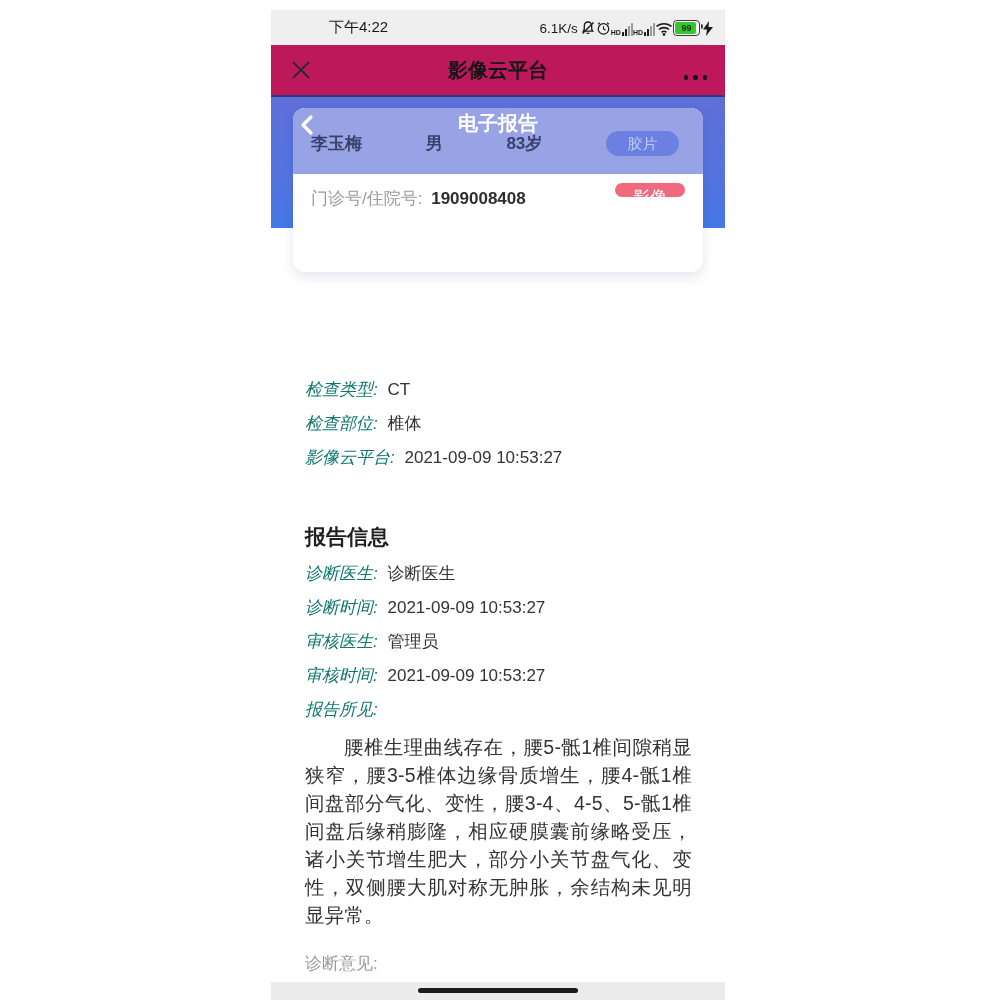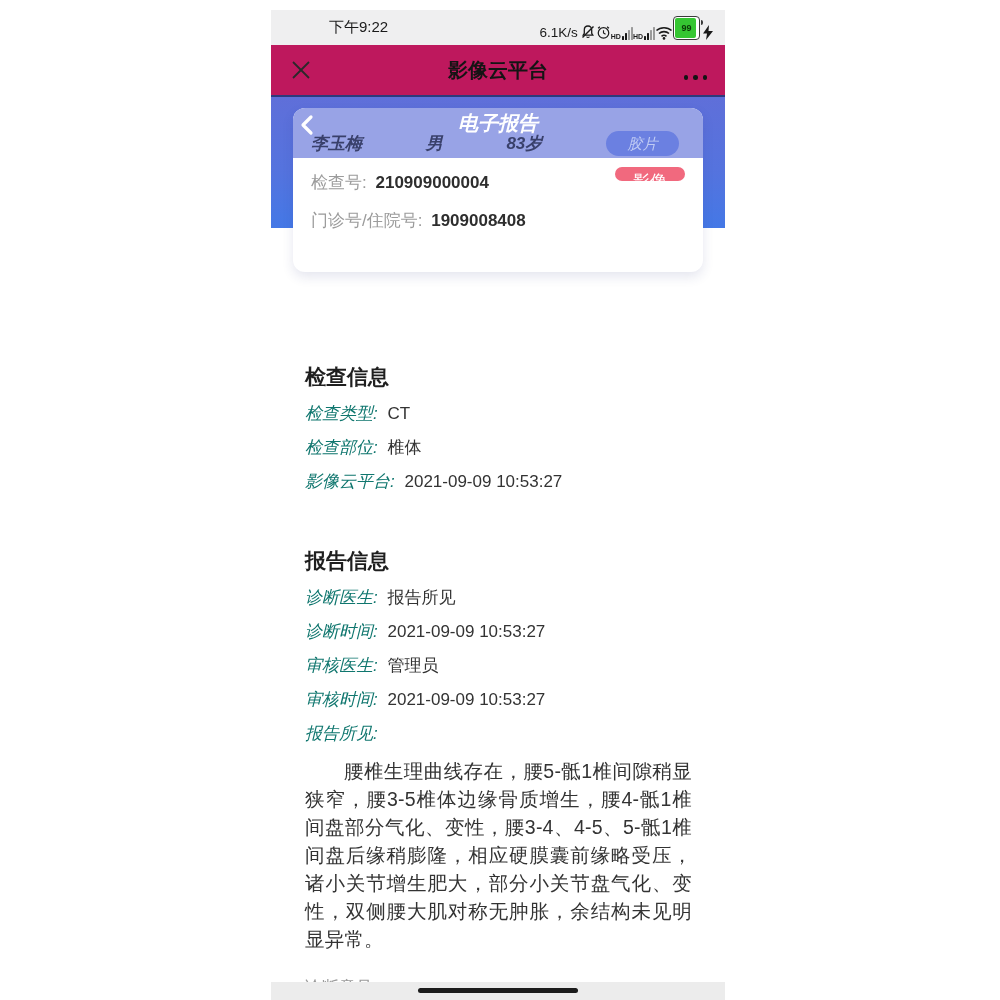--- a/index.html
+++ b/index.html
@@ -12,39 +12,39 @@
   .statusbar { height:35px; background:#efeff0; display:flex; align-items:center; justify-content:space-between; padding:0 12px 0 58px; }
   .sb-time { font-size:15px; font-weight:500; color:#1a1a1a; }
   .sb-right { display:flex; align-items:flex-end; gap:0; }
   .sb-speed { font-size:13.5px; color:#1a1a1a; margin-right:2px; }
   .sb-ico { display:inline-flex; align-items:center; }
   .hdcell { display:flex; align-items:flex-end; gap:1px; }
   .hdlabel { font-size:7px; font-weight:700; color:#1a1a1a; line-height:7px; }
   .bars { display:flex; align-items:flex-end; gap:1px; }
   .bars i { display:block; width:2px; background:#1a1a1a; border-radius:0.5px; }
   .bars i.dim { background:#9a9a9a; }
-  .battery { position:relative; width:27px; height:24px; border:1.5px solid #3a3a3a; border-radius:4px; background:#fff; display:flex; align-items:center; justify-content:center; }
+  .battery { position:relative; width:27px; height:16px; border:1.5px solid #3a3a3a; border-radius:4px; background:#fff; display:flex; align-items:center; justify-content:center; }
   .battery .fill { position:absolute; left:1px; top:1px; bottom:1px; right:3px; background:#35c632; border-radius:2px; }
   .battery .pct { position:relative; font-size:9px; font-weight:700; color:#0a3a06; z-index:1; }
   .battery .nub { position:absolute; right:-4px; top:3.5px; width:2.5px; height:5px; background:#3a3a3a; border-radius:0 2px 2px 0; }
 
   
   .navbar { position:relative; height:50px; background:#be185d; display:flex; align-items:center; }
   .nav-close { position:absolute; left:18px; top:13px; width:24px; height:24px; cursor:pointer; }
   .nav-title { flex:1; text-align:center; font-size:20px; font-weight:700; color:#141414; }
   .nav-more { position:absolute; right:18px; top:30px; display:flex; gap:5px; cursor:pointer; }
   .nav-more i { width:4.5px; height:4.5px; background:#141414; border-radius:50%; display:block; }
 
   
   .header-zone { position:relative; height:262px; background:#ffffff; }
   .bluebar { position:absolute; left:0; top:0; width:100%; height:133px;
              background:linear-gradient(180deg,#5f6fd9 0%, #5573de 55%, #4478e6 100%);
              border-top:2px solid #2c3a7c; }
   .card { position:absolute; left:22px; top:13px; width:410px; height:164px; border-radius:12px; background:#ffffff; box-shadow:0 5px 12px rgba(40,50,120,0.12); }
-  .card-top { position:relative; height:50px; background:#98a3e6; border-radius:12px 12px 0 0;font-style:italic; }
+  .card-top { position:relative; height:66px; background:#98a3e6; border-radius:12px 12px 0 0; }
   .back-ico { position:absolute; left:4px; top:6px; width:22px; height:22px; cursor:pointer; }
   .report-title { position:absolute; left:0; right:0; top:2px; text-align:center; font-size:20px; font-weight:700; color:#ffffff; }
   .patient-row { position:absolute; left:18px; right:24px; top:21px; height:28px; display:flex; align-items:center; justify-content:space-between; }
   .p-name { font-size:17px; font-weight:700; color:#39406b; }
   .p-sex, .p-age { font-size:17px; font-weight:600; color:#39406b; }
   .film-btn { width:73px; height:25px; border-radius:13px; background:#6b80e1; color:#c0cbf4; font-size:15px; line-height:25px; text-align:center; cursor:pointer; }
   .card-body { position:relative; padding:14px 18px 0 18px; }
   .cb-row { margin-bottom:16px; font-size:17px; line-height:22px; }
   .cb-label { color:#9b9b9b; }
   .cb-value { color:#2e2e2e; font-weight:600; margin-left:4px; }
@@ -65,21 +65,21 @@
   .homebar { position:absolute; left:0; bottom:0; width:100%; height:18px; background:#ececec; }
   .home-pill { position:absolute; left:50%; top:6px; width:160px; height:5px; margin-left:-80px; background:#1c1c1c; border-radius:3px; cursor:pointer; }
 </style>
 </head>
 <body>
 
 <div class="canvas">
   <div class="phone">
 
     <div class="statusbar">
-      <span class="sb-time">下午9:22</span>
+      <span class="sb-time">下午4:22</span>
       <span class="sb-right">
         <span class="sb-speed">6.1K/s</span>
         <span class="sb-ico">
           <svg width="16" height="16" viewBox="0 0 16 16">
               <path d="M8 2 C5.6 2 4.3 3.8 4.3 6 L4.3 9.4 L3.2 11.2 L12.8 11.2 L11.7 9.4 L11.7 6 C11.7 3.8 10.4 2 8 2 Z" fill="none" stroke="#1a1a1a" stroke-width="1.3"></path>
               <path d="M6.7 12.6 a1.4 1.4 0 0 0 2.6 0" fill="none" stroke="#1a1a1a" stroke-width="1.2"></path>
               <line x1="2.5" y1="13.5" x2="13.5" y2="2.5" stroke="#1a1a1a" stroke-width="1.4"></line>
             </svg>
         </span>
         <span class="sb-ico">
@@ -155,37 +155,32 @@
           </span>
           <div class="report-title">电子报告</div>
           <div class="patient-row">
             <span class="p-name">李玉梅</span>
             <span class="p-sex">男</span>
             <span class="p-age">83岁</span>
             <span class="film-btn">胶片</span>
           </div>
         </div>
         <div class="card-body">
-          <div class="cb-row">
-            <span class="cb-label">检查号:</span>
-            <span class="cb-value">210909000004</span>
-          </div>
           <span class="image-btn">影像</span>
           <div class="cb-row">
             <span class="cb-label">门诊号/住院号:</span>
             <span class="cb-value">1909008408</span>
           </div>
         </div>
       </div>
     </div>
 
     <div class="content">
 
       <div class="section-exam">
-        <div class="section-h">检查信息</div>
         <div class="rows">
           <div class="info-row">
             <span class="info-label">检查类型:</span>
             <span class="info-value">CT</span>
           </div>
           <div class="info-row">
             <span class="info-label">检查部位:</span>
             <span class="info-value">椎体</span>
           </div>
           <div class="info-row">
@@ -193,21 +188,21 @@
             <span class="info-value">2021-09-09 10:53:27</span>
           </div>
         </div>
       </div>
 
       <div class="section-report">
         <div class="section-h">报告信息</div>
         <div class="rows">
           <div class="info-row">
             <span class="info-label">诊断医生:</span>
-            <span class="info-value">报告所见</span>
+            <span class="info-value">诊断医生</span>
           </div>
           <div class="info-row">
             <span class="info-label">诊断时间:</span>
             <span class="info-value">2021-09-09 10:53:27</span>
           </div>
           <div class="info-row">
             <span class="info-label">审核医生:</span>
             <span class="info-value">管理员</span>
           </div>
           <div class="info-row">

